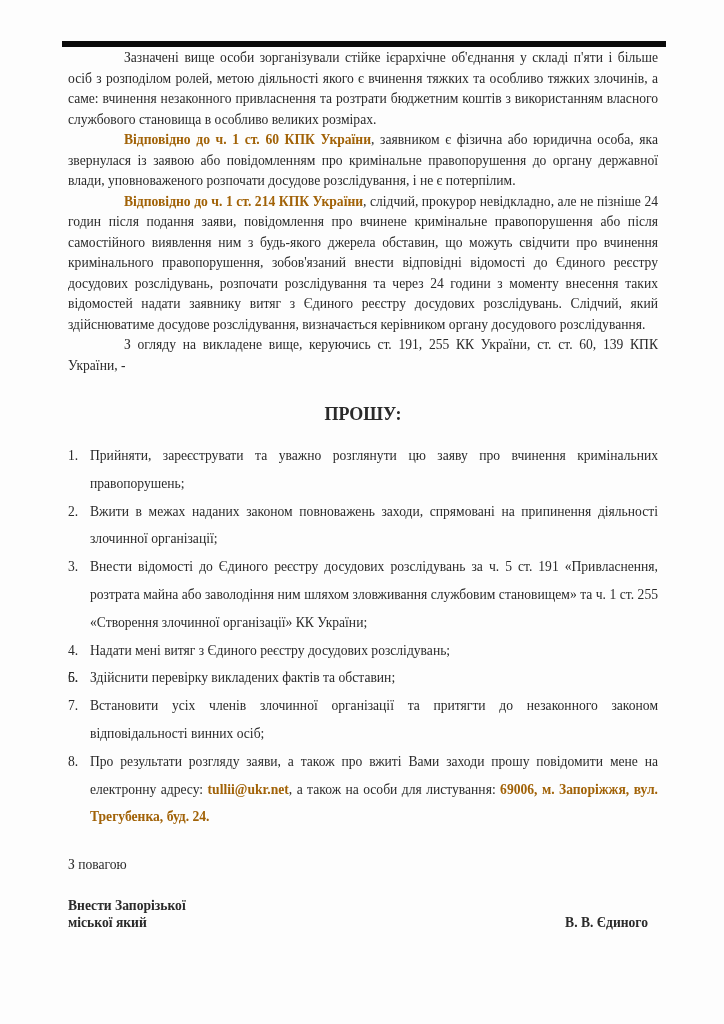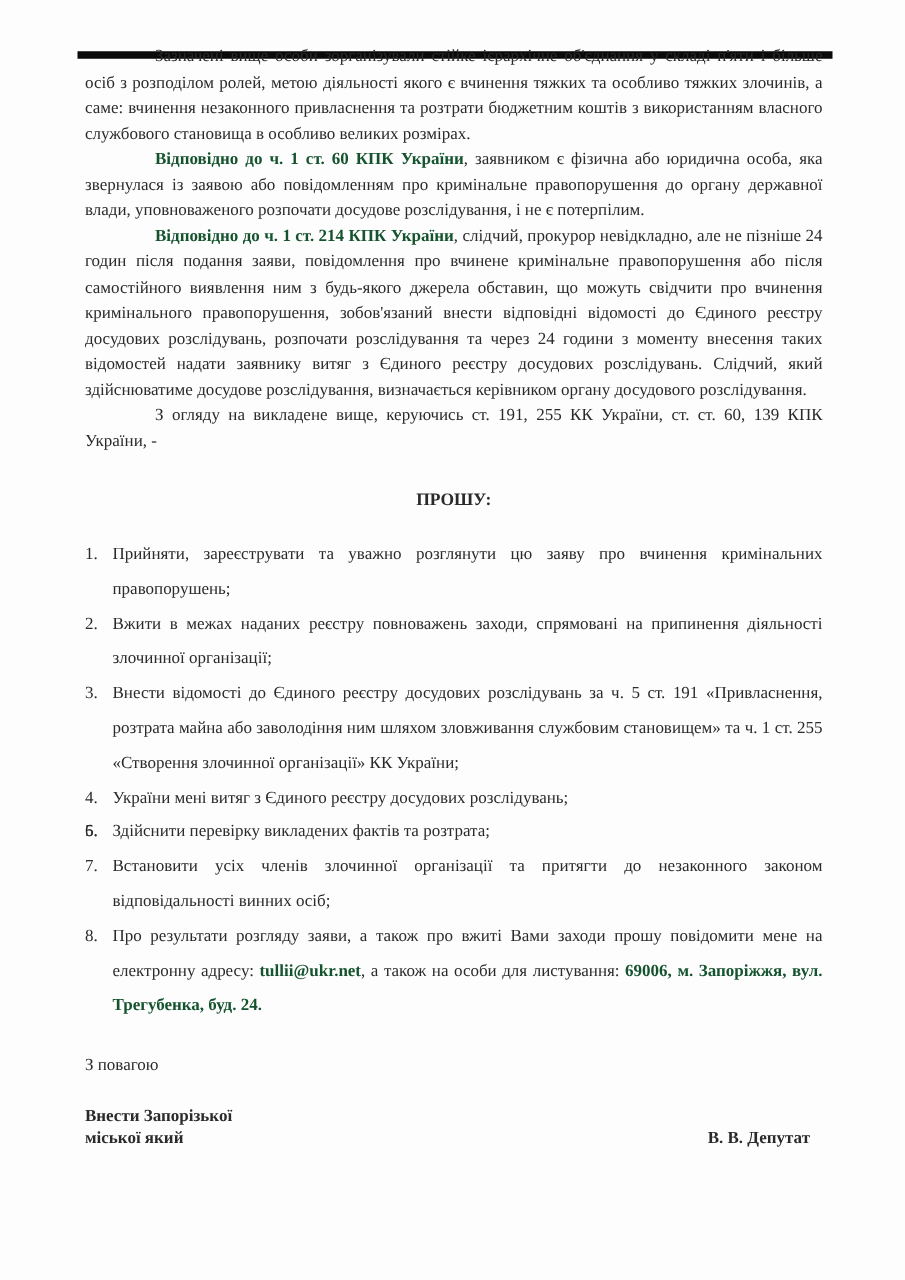--- a/index.html
+++ b/index.html
@@ -1,25 +1,25 @@
 <!DOCTYPE html>
 <html><head>
 <meta charset="utf-8">
 <style>
   html, body { margin: 0; padding: 0; }
   body {
     width: 724px; height: 1024px; background: #fdfdfd; position: relative; overflow: hidden;
     font-family: "Liberation Serif", "DejaVu Serif", serif; color: #2a2a2a;
   }
   .topbar { position: absolute; left: 62px; top: 41px; width: 604px; height: 6px; background: #0a0a0a; }
-  .page { position: absolute; left: 68px; top: 35px; width: 590px; font-size: 13.6px; }
+  .page { position: absolute; left: 68px; top: 48px; width: 590px; font-size: 13.6px; }
   p { margin: 0; text-align: justify; line-height: 20.5px; }
   .indent { text-indent: 56px; }
-  b { color: #14532d; }
-  .title { text-align: center; font-weight: bold; margin-top: 28px; margin-bottom: 18px; line-height: 20px; font-size: 14px; }
+  b { color: #a16207; }
+  .title { text-align: center; font-weight: bold; margin-top: 28px; margin-bottom: 18px; line-height: 20px; font-size: 18px; }
   ol { margin: 0; padding: 0; list-style: none; }
   ol li { position: relative; padding-left: 22px; line-height: 27.8px; text-align: justify; margin-bottom: 0; }
   ol li .num { position: absolute; left: 0; top: 0; }
   .closing { margin-top: 28px; font-weight: bold; line-height: 20px; }
   .regards { margin-top: 24px; font-weight: normal; line-height: 20px; }
   .sigblock { margin-top: 22px; font-weight: bold; line-height: 17px; position: relative; }
   .signame { position: absolute; right: 10px; bottom: 0; }
 </style>
 </head>
 <body>
@@ -29,28 +29,28 @@
 <div class="page">
   <p class="indent">Зазначені вище особи зорганізували стійке ієрархічне об'єднання у складі п'яти і більше осіб з розподілом ролей, метою діяльності якого є вчинення тяжких та особливо тяжких злочинів, а саме: вчинення незаконного привласнення та розтрати бюджетним коштів з використанням власного службового становища в особливо великих розмірах.</p>
   <p class="indent"><b>Відповідно до ч. 1 ст. 60 КПК України</b><span>, заявником є фізична або юридична особа, яка звернулася із заявою або повідомленням про кримінальне правопорушення до органу державної влади, уповноваженого розпочати досудове розслідування, і не є потерпілим.</span></p>
   <p class="indent"><b>Відповідно до ч. 1 ст. 214 КПК України</b><span>, слідчий, прокурор невідкладно, але не пізніше 24 годин після подання заяви, повідомлення про вчинене кримінальне правопорушення або після самостійного виявлення ним з будь-якого джерела обставин, що можуть свідчити про вчинення кримінального правопорушення, зобов'язаний внести відповідні відомості до Єдиного реєстру досудових розслідувань, розпочати розслідування та через 24 години з моменту внесення таких відомостей надати заявнику витяг з Єдиного реєстру досудових розслідувань. Слідчий, який здійснюватиме досудове розслідування, визначається керівником органу досудового розслідування.</span></p>
   <p class="indent">З огляду на викладене вище, керуючись ст. 191, 255 КК України, ст. ст. 60, 139 КПК України, -</p>
 
   <div class="title">ПРОШУ:</div>
 
   <ol>
     <li><span class="num">1.</span><span>Прийняти, зареєструвати та уважно розглянути цю заяву про вчинення кримінальних правопорушень;</span></li>
-    <li><span class="num">2.</span><span>Вжити в межах наданих реєстру повноважень заходи, спрямовані на припинення діяльності злочинної організації;</span></li>
+    <li><span class="num">2.</span><span>Вжити в межах наданих законом повноважень заходи, спрямовані на припинення діяльності злочинної організації;</span></li>
     <li><span class="num">3.</span><span>Внести відомості до Єдиного реєстру досудових розслідувань за ч. 5 ст. 191 «Привласнення, розтрата майна або заволодіння ним шляхом зловживання службовим становищем» та ч. 1 ст. 255 «Створення злочинної організації» КК України;</span></li>
-    <li><span class="num">4.</span><span>України мені витяг з Єдиного реєстру досудових розслідувань;</span></li>
+    <li><span class="num">4.</span><span>Надати мені витяг з Єдиного реєстру досудових розслідувань;</span></li>
     <li><span class="num">5.</span></li>
-    <li><span class="num">6.</span><span>Здійснити перевірку викладених фактів та розтрата;</span></li>
+    <li><span class="num">6.</span><span>Здійснити перевірку викладених фактів та обставин;</span></li>
     <li><span class="num">7.</span><span>Встановити усіх членів злочинної організації та притягти до незаконного законом відповідальності винних осіб;</span></li>
     <li><span class="num">8.</span><span>Про результати розгляду заяви, а також про вжиті Вами заходи прошу повідомити мене на електронну адресу: </span><b>tullii@ukr.net</b><span>, а також на особи для листування: </span><b>69006, м. Запоріжжя, вул. Трегубенка, буд. 24.</b></li>
   </ol>
 
   <div class="regards">З повагою</div>
   <div class="sigblock">
     <div>Внести Запорізької</div>
     <div>міської який</div>
-    <div class="signame">В. В. Депутат</div>
+    <div class="signame">В. В. Єдиного</div>
   </div>
 </div>
 
 </body></html>

